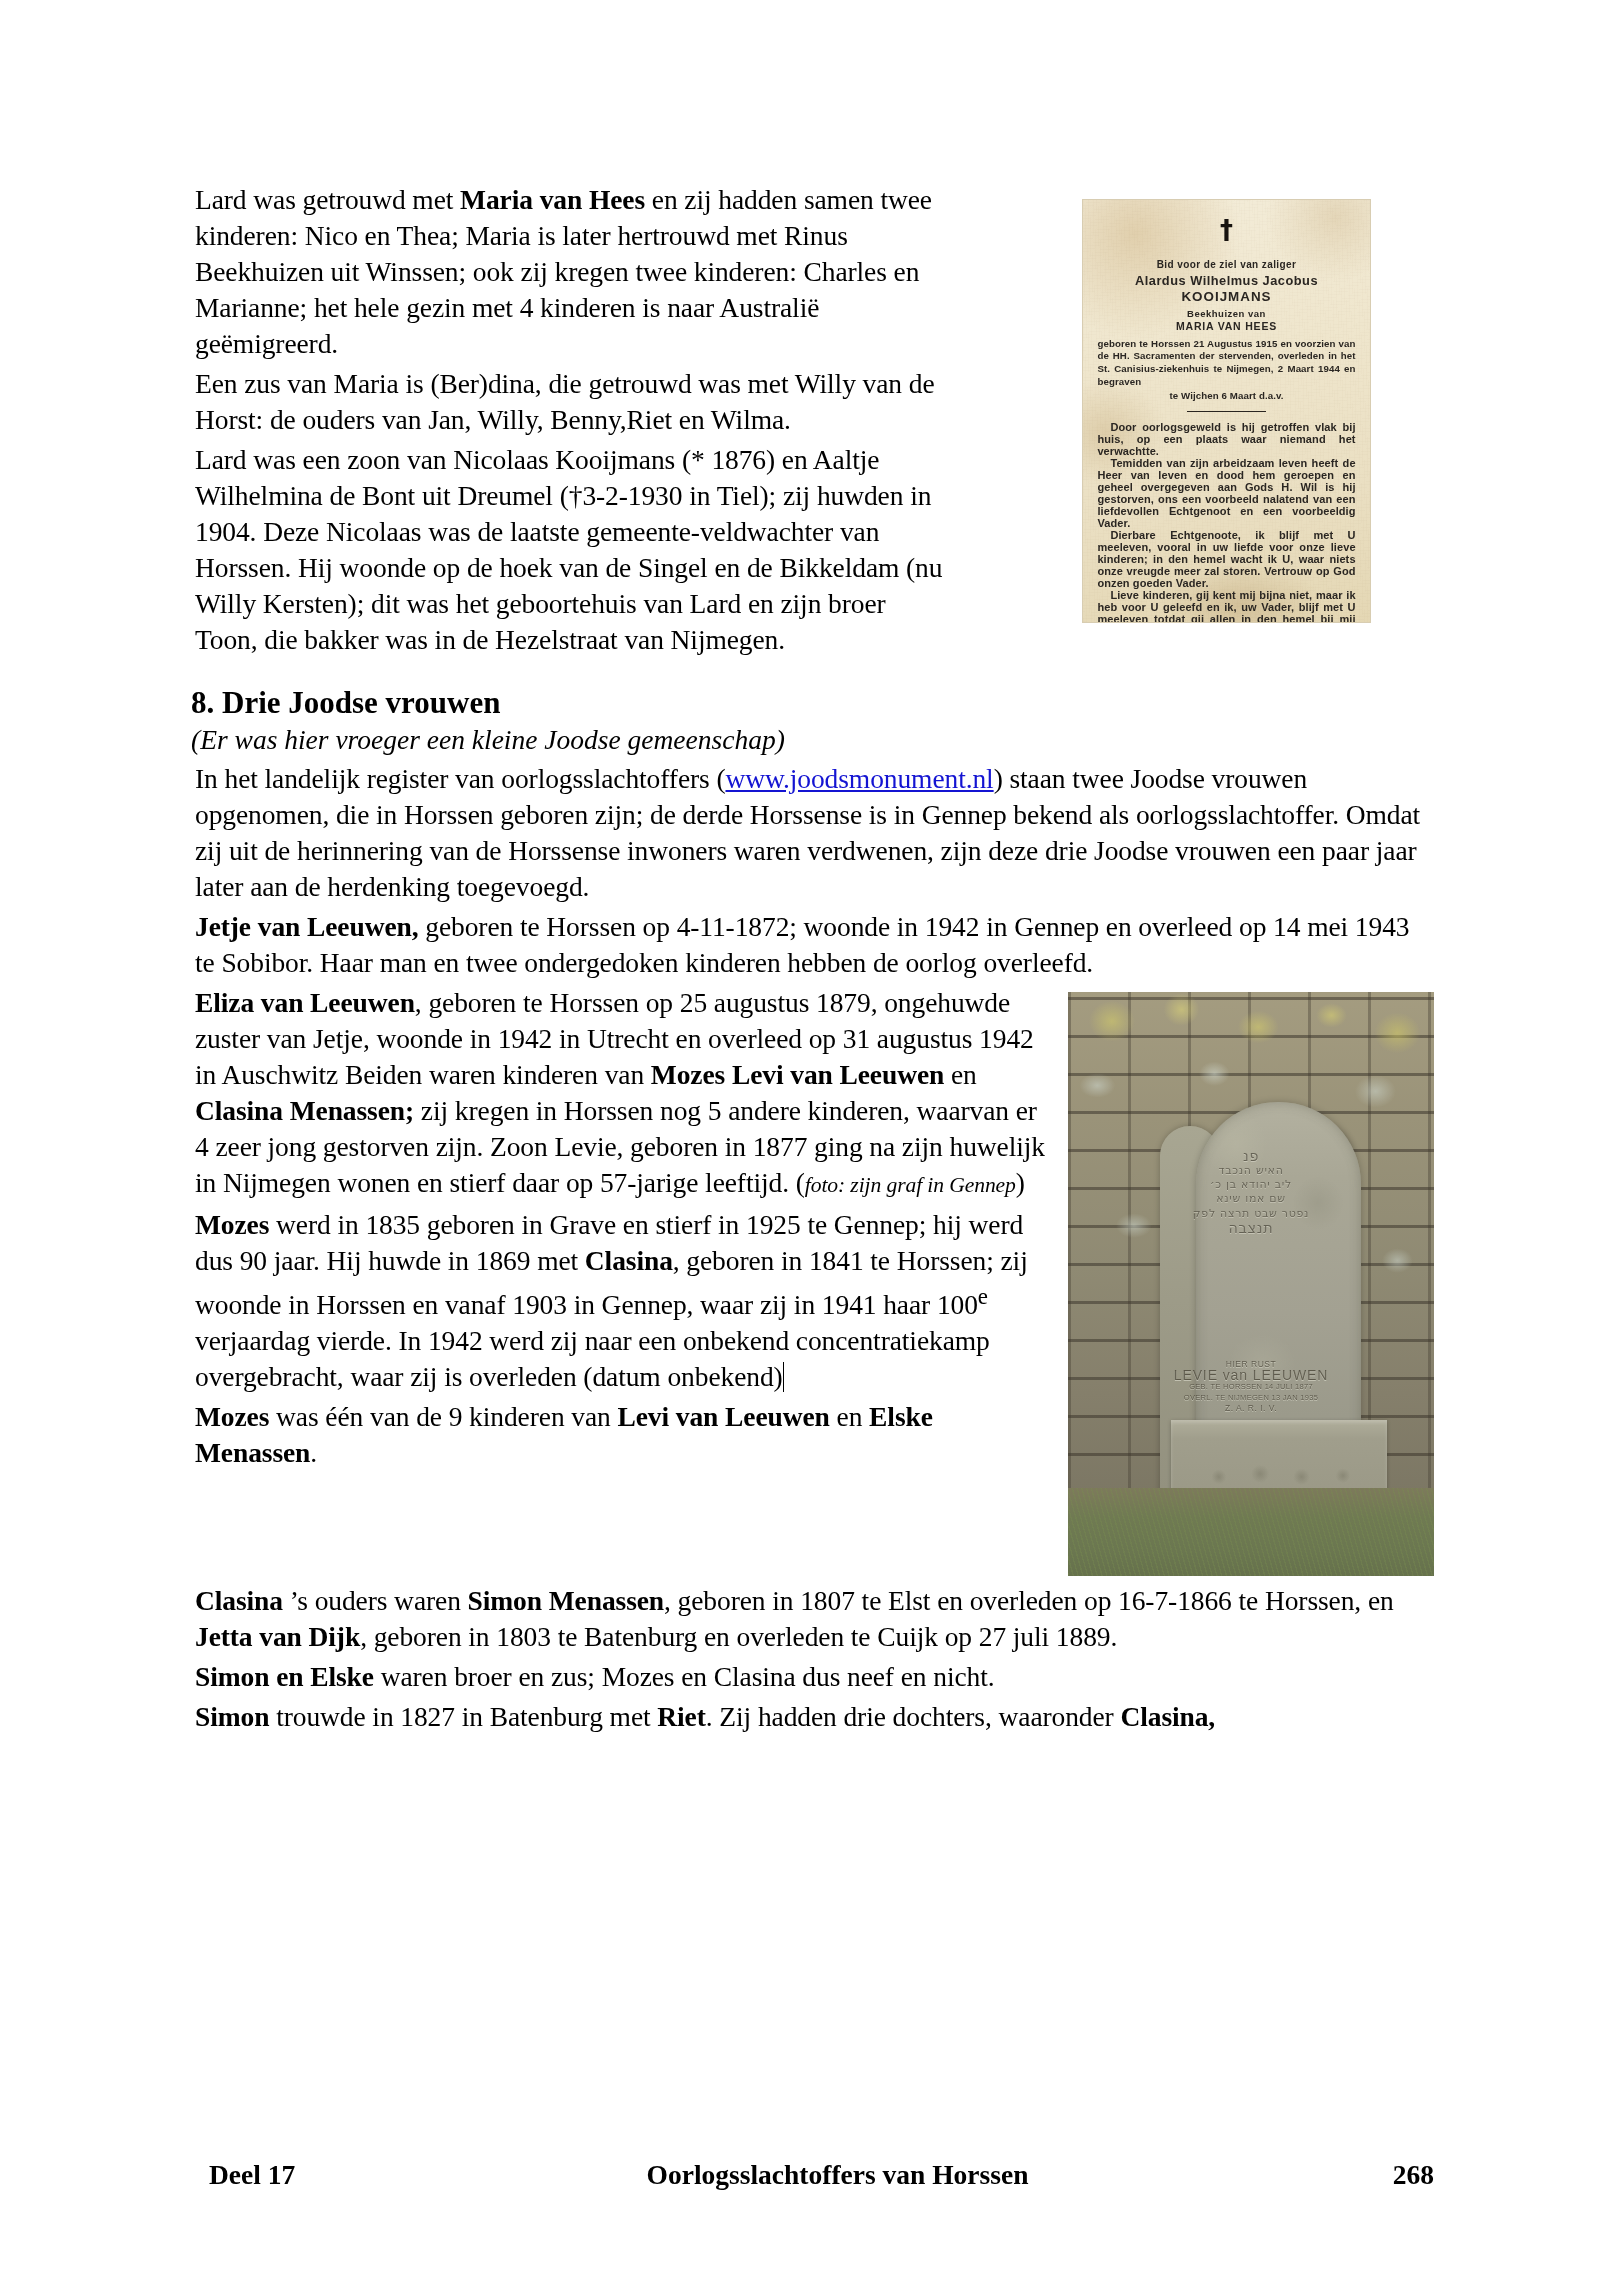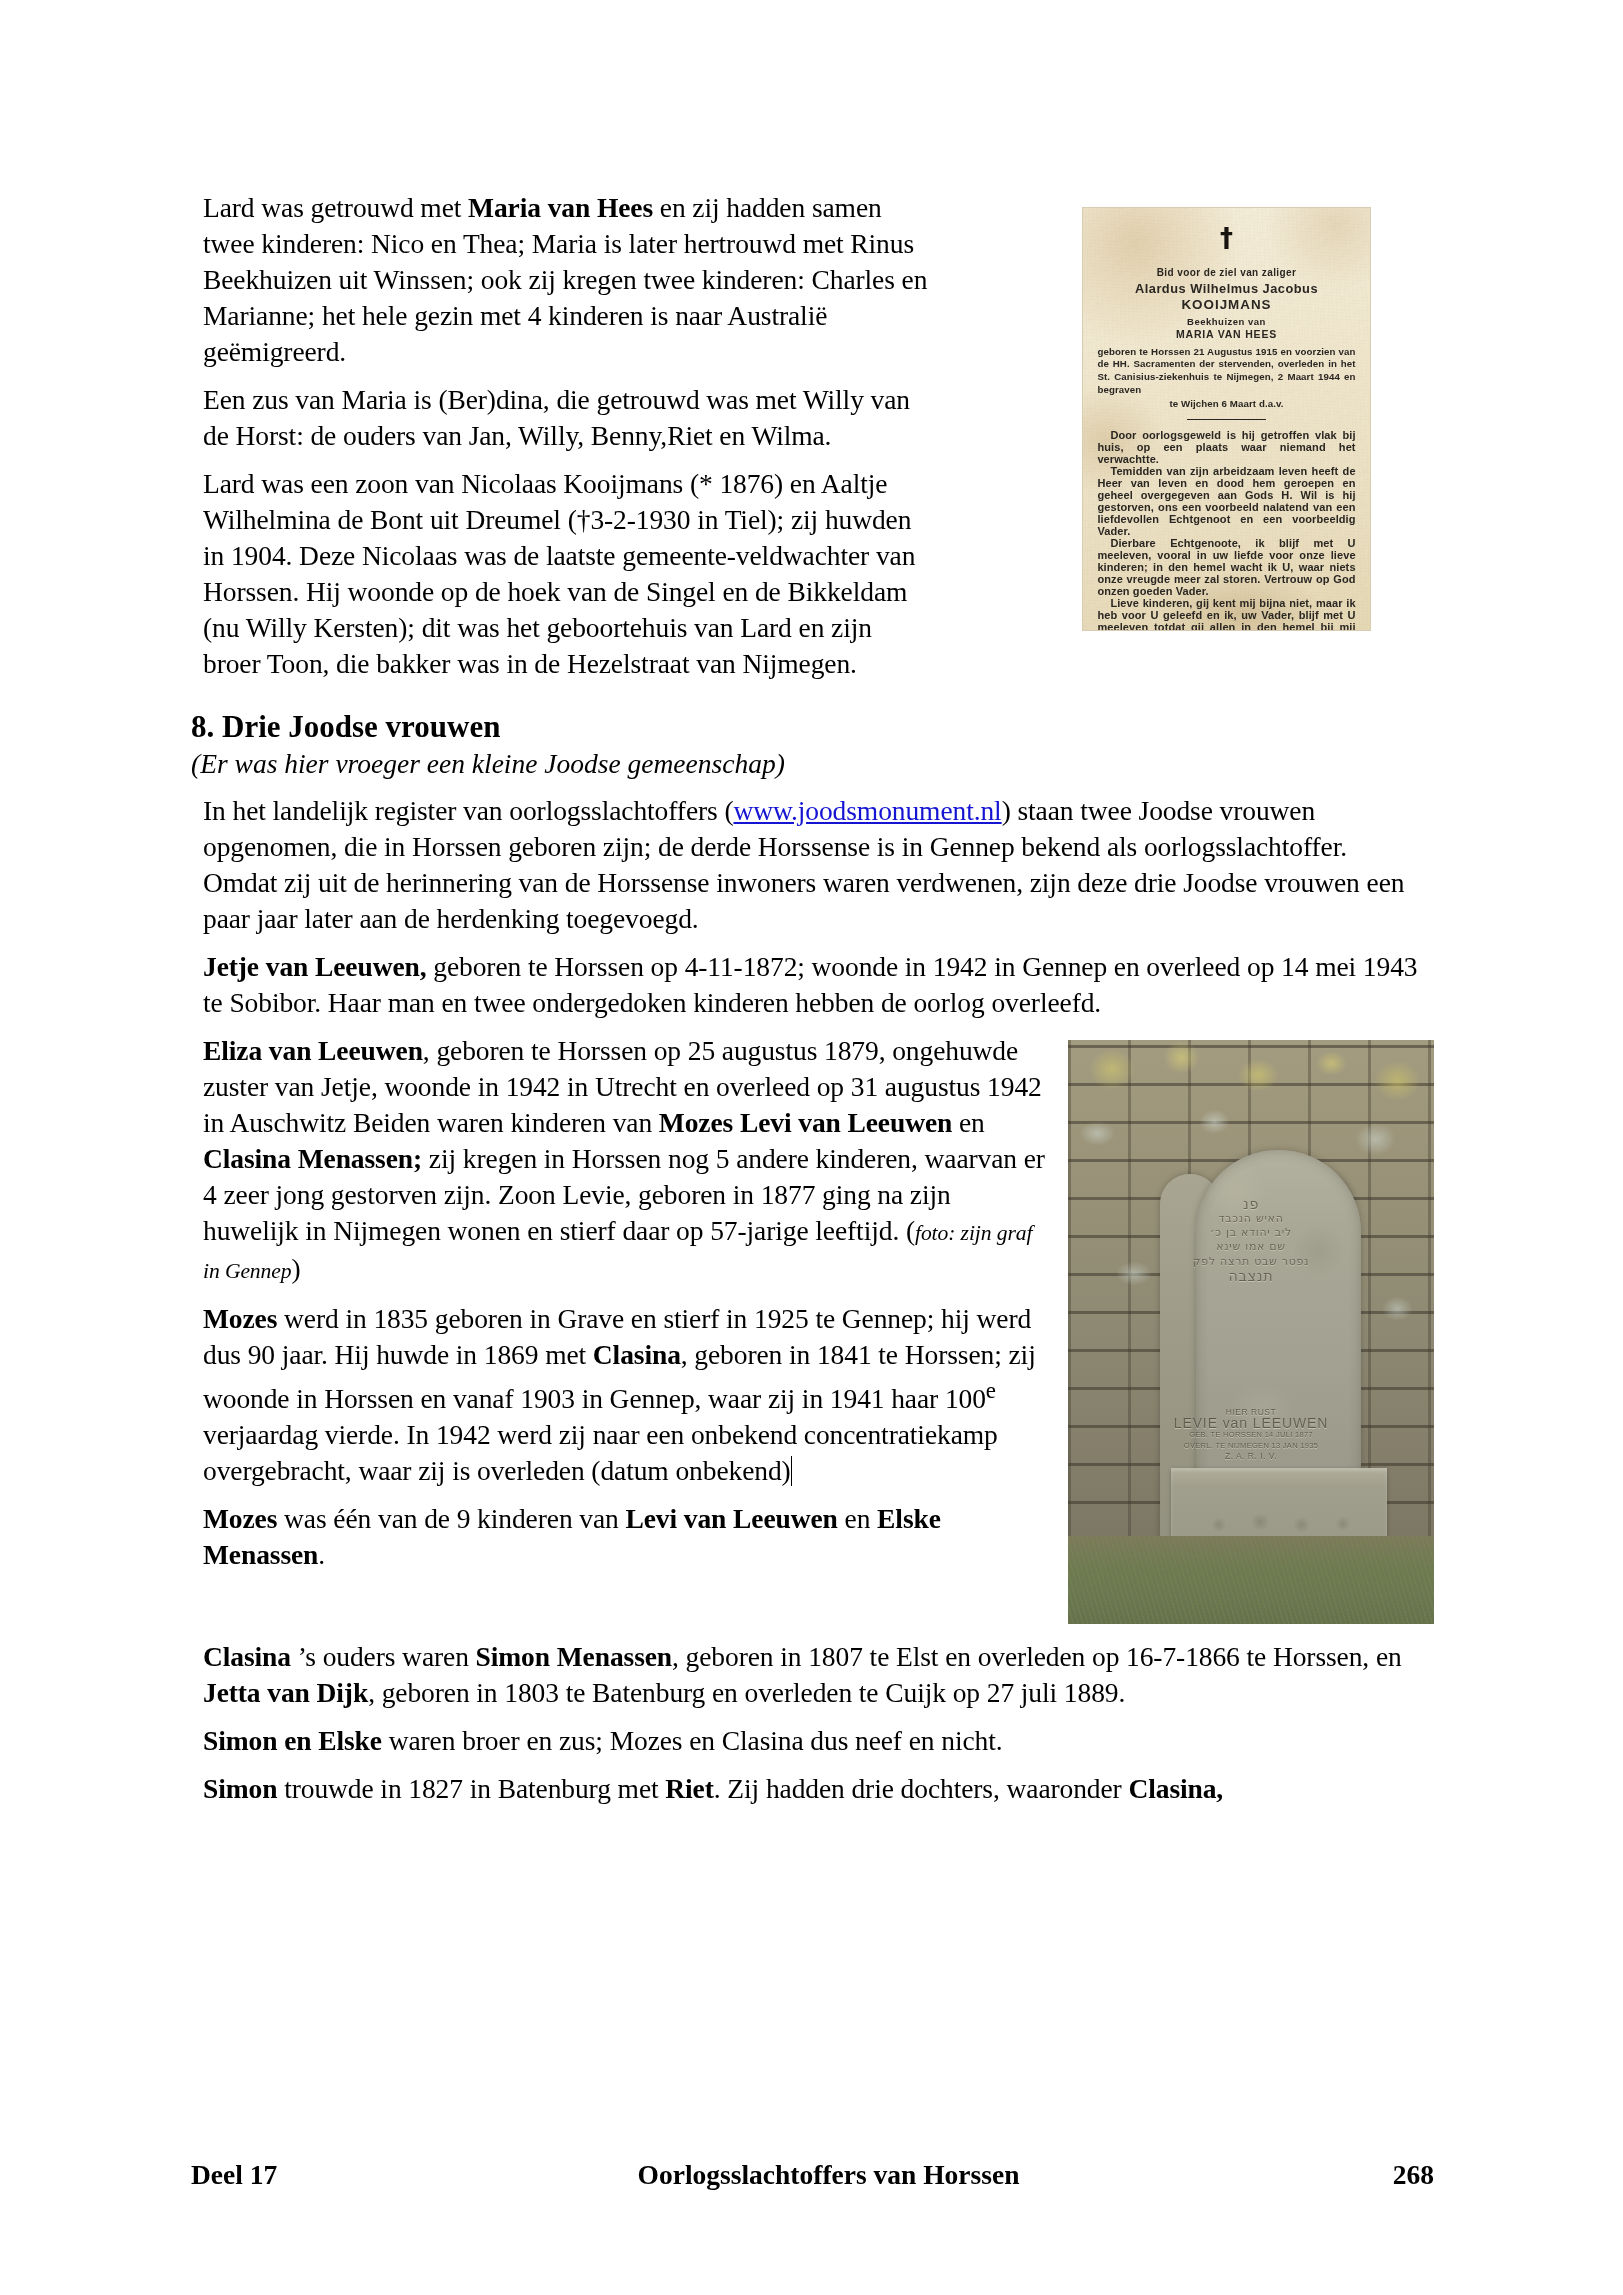--- a/index.html
+++ b/index.html
@@ -24,21 +24,21 @@
     top: 178px;
     width: 1243px;
     height: 1963px;
   }
 
   
   .para {
     font-size: 27.5px;
     line-height: 36px;
     text-align: left;
-    margin: 12px;
+    margin: 4px;
     letter-spacing: -0.1px;
   }
   .para b, .bold { font-weight: bold; }
   .ital { font-style: italic; }
   .small-ital { font-style: italic; font-size: 21.6px; }
 
   
   .top-block { position: relative; }
   .top-text {
     width: 756px;
@@ -305,21 +305,21 @@
   .footer {
     position: absolute;
     left: 191px;
     top: 2159px;
     width: 1243px;
     font-size: 27.5px;
     font-weight: bold;
     display: flex;
     align-items: baseline;
   }
-  .footer .f-left { width: 196px; }
+  .footer .f-left { width: 196px; margin-left: 18px; }
   .footer .f-mid { flex: 1; text-align: center; padding-right: 59px; }
   .footer .f-right { width: 105px; text-align: right; }
 
   .caret {
     display: inline-block;
     width: 0;
     border-left: 1.3px solid #000;
     height: 30px;
     vertical-align: -5.9px;
     margin-left: 0.7px;

